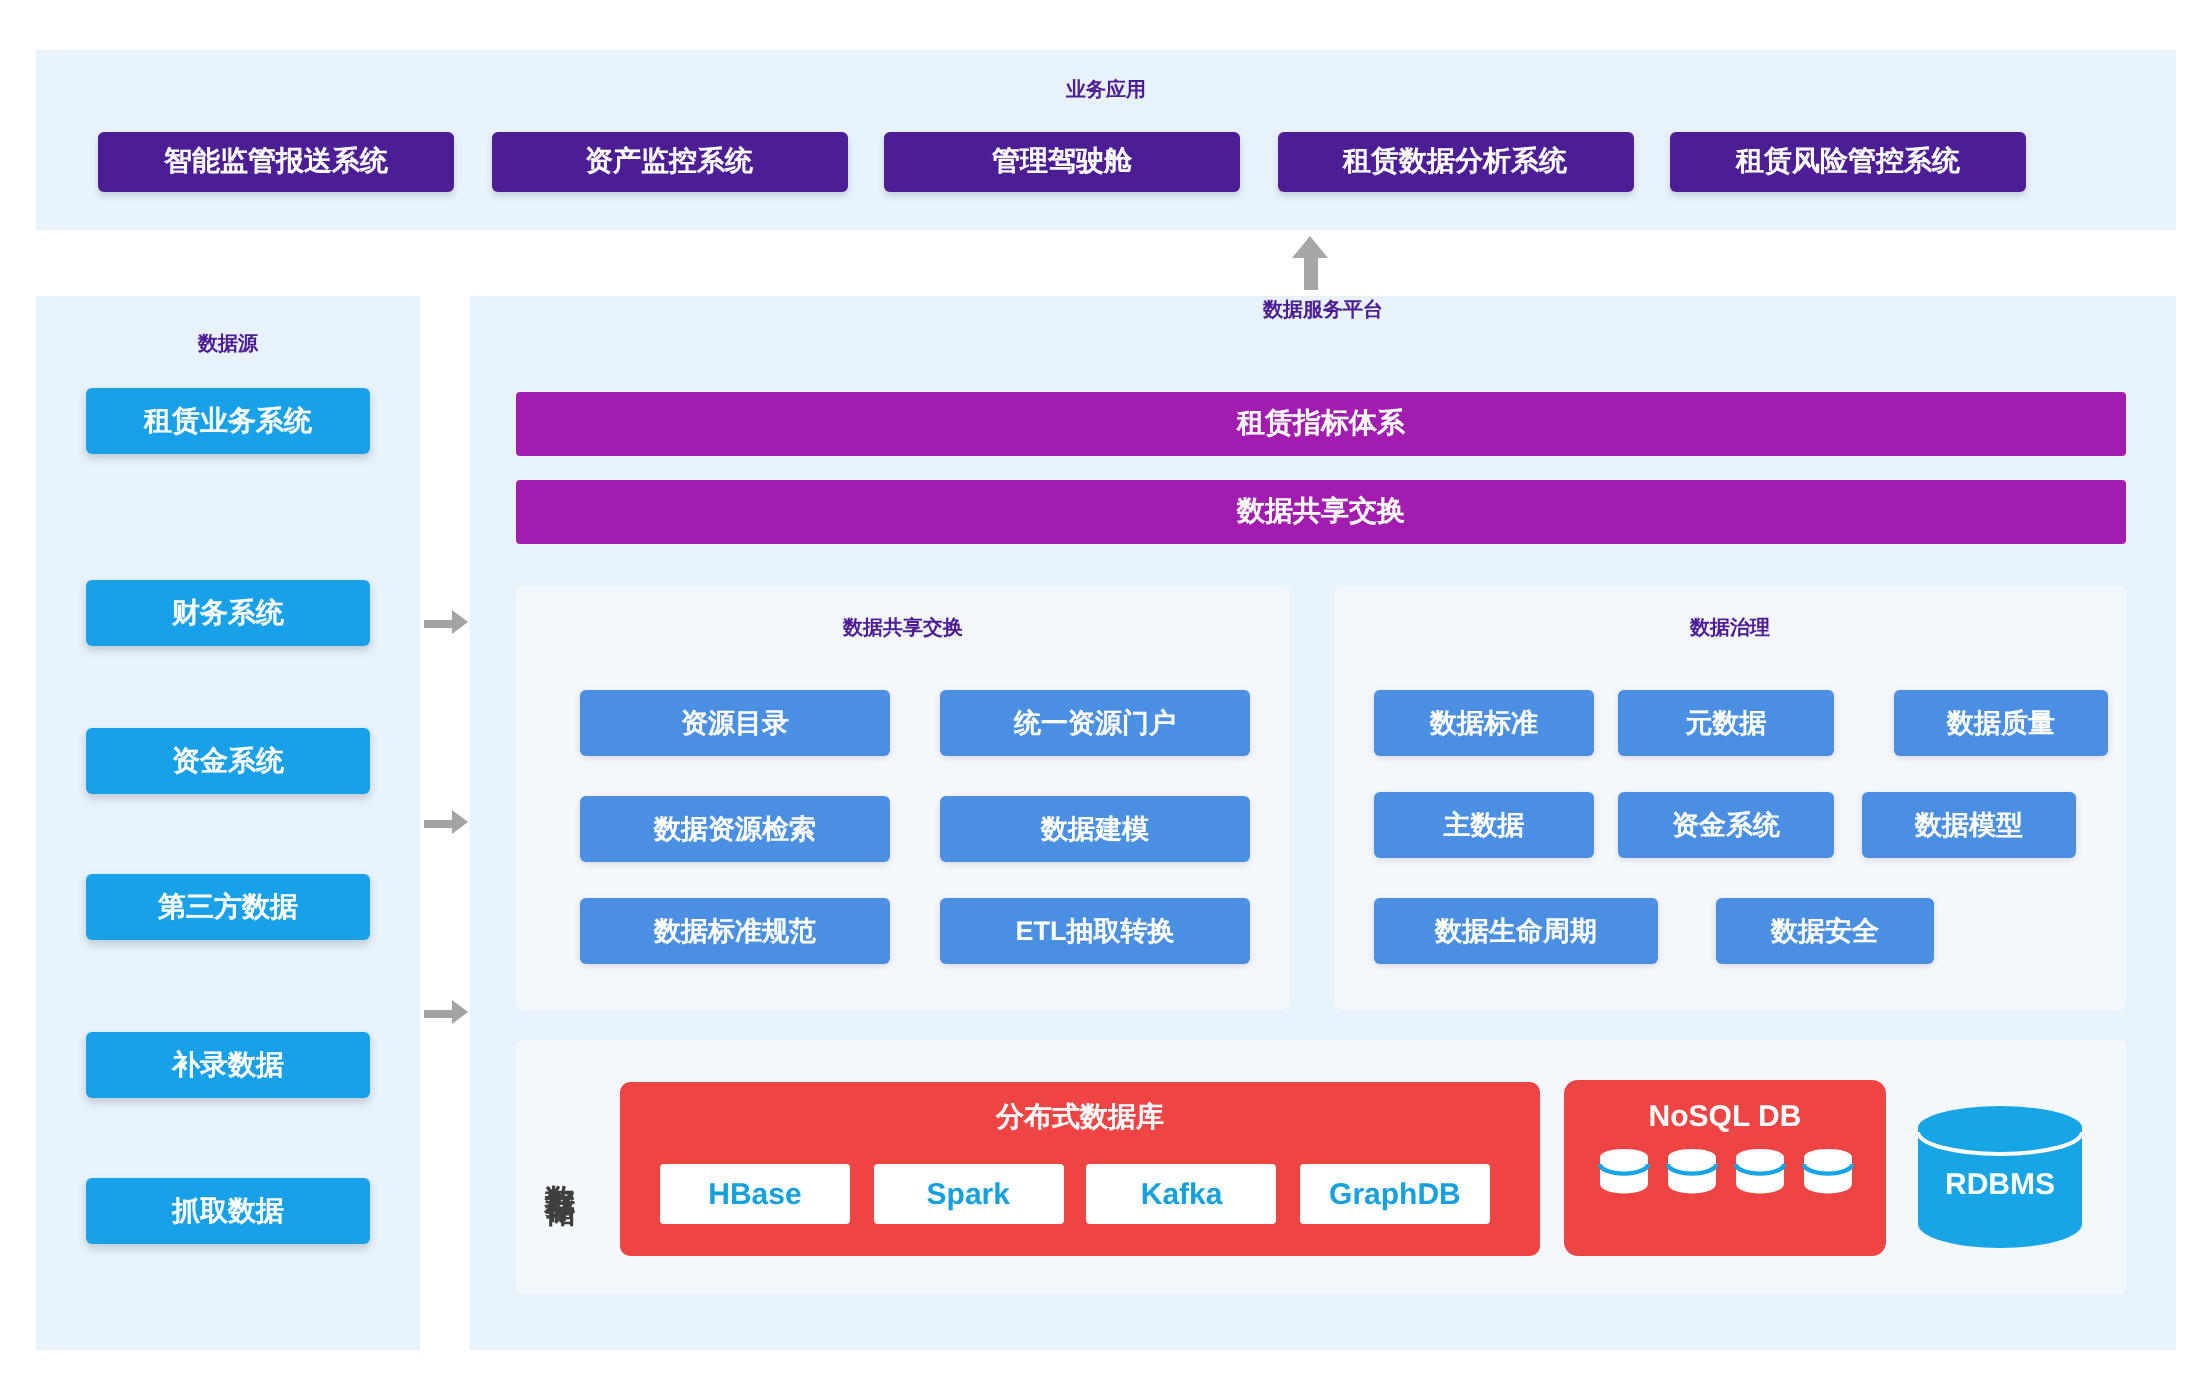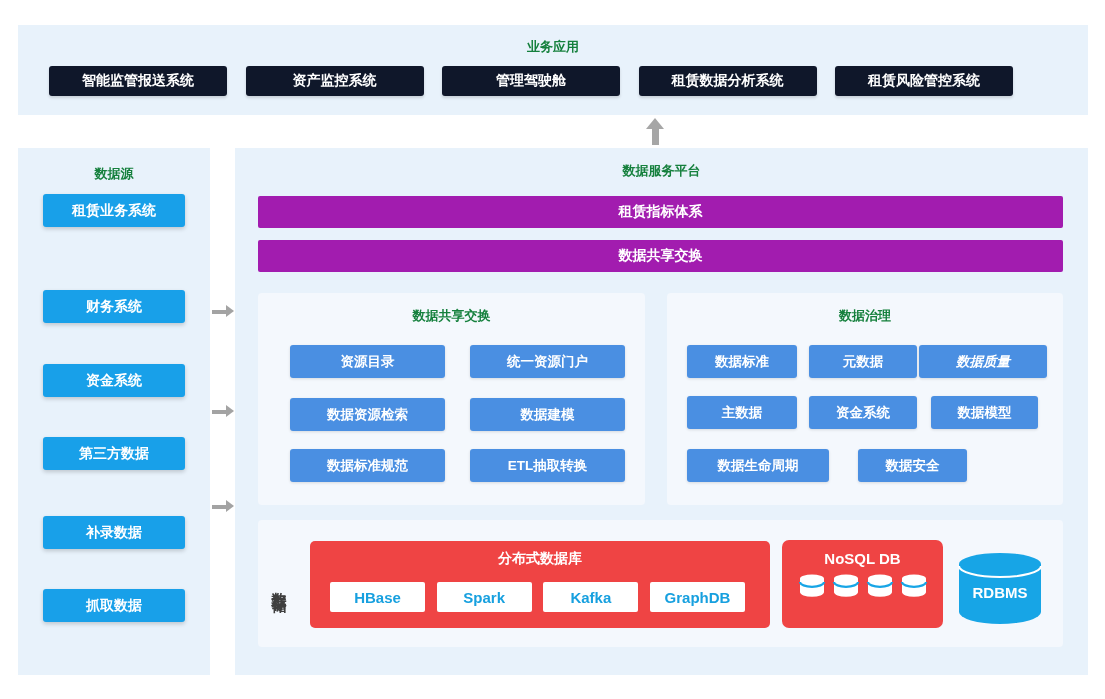--- a/index.html
+++ b/index.html
@@ -2,32 +2,32 @@
 <html><head>
 <meta charset="utf-8">
 <style>
   html, body { margin:0; padding:0; background:#ffffff; }
   .stage {
     position:relative; width:1105px; height:699px; background:#ffffff;
     font-family:"Liberation Sans", sans-serif; overflow:hidden;
   }
   .panel { position:absolute; background:#E8F2FB; }
   .subpanel { position:absolute; background:#F4F8FD; border-radius:4px; }
-  .panel-title { color:#15803d; font-size:13px; font-weight:600; text-align:center; }
+  .panel-title { color:#4c1d95; font-size:10px; font-weight:600; text-align:center; }
   .node {
     display:flex; align-items:center; justify-content:center;
     color:#ffffff; font-weight:600; border-radius:3px; box-sizing:border-box;
   }
 
   
   .top-panel { left:18px; top:25px; width:1070px; height:90px; }
   .top-title { padding-top:13px; }
   .app-row { position:absolute; left:31px; top:41px; width:964px; height:30px;
              display:flex; justify-content:space-between; }
-  .app-btn { width:178px; height:30px; background:#0f172a; font-size:14px;
+  .app-btn { width:178px; height:30px; background:#4c1d95; font-size:14px;
              box-shadow:0 2px 3px rgba(0,0,0,.14); }
 
   
   .up-arrow { position:absolute; left:646px; top:118px; width:18px; height:27px; }
   .up-arrow .head { width:0; height:0; margin:0 auto;
     border-left:9px solid transparent; border-right:9px solid transparent;
     border-bottom:11px solid #A6A6A6; }
   .up-arrow .stem { width:7px; height:16px; margin:0 auto; background:#A6A6A6; }
 
   
@@ -38,21 +38,21 @@
 
   
   .flow-arrow { position:absolute; left:212px; width:22px; height:13px; }
   .flow-arrow .stem { position:absolute; left:0; top:4.5px; width:14px; height:4px; background:#A3A3A3; }
   .flow-arrow .head { position:absolute; right:0; top:0; width:0; height:0;
     border-top:6.5px solid transparent; border-bottom:6.5px solid transparent;
     border-left:8px solid #A3A3A3; }
 
   
   .main-panel { left:235px; top:148px; width:853px; height:527px; }
-  .main-title { padding-top:14px; }
+  .main-title { }
   .layer-bar { position:absolute; left:23px; width:805px; height:32px;
                background:#a21caf; font-size:14px; border-radius:2px; }
   .sub-title { padding-top:14px; }
   .module-btn { position:absolute; height:33px; background:#4A8FE2; font-size:13.5px;
                 box-shadow:0 1px 3px rgba(0,0,0,.12); }
 
   
   .storage-panel { left:23px; top:372px; width:805px; height:127px; }
   .storage-label { position:absolute; left:11px; top:0; bottom:0;
                    display:flex; align-items:center; }
@@ -130,21 +130,21 @@
       <div class="node module-btn" style="left:32px;  top:105px; width:155px;">数据资源检索</div>
       <div class="node module-btn" style="left:212px; top:105px; width:155px;">数据建模</div>
       <div class="node module-btn" style="left:32px;  top:156px; width:155px;">数据标准规范</div>
       <div class="node module-btn" style="left:212px; top:156px; width:155px;">ETL抽取转换</div>
     </div>
 
     <div class="subpanel" style="left:432px; top:145px; width:396px; height:212px;">
       <div class="panel-title sub-title">数据治理</div>
       <div class="node module-btn" style="left:20px;  top:52px;  width:110px;">数据标准</div>
       <div class="node module-btn" style="left:142px; top:52px;  width:108px;">元数据</div>
-      <div class="node module-btn" style="left:252px; top:52px;  width:128px;font-style:italic;">数据质量</div>
+      <div class="node module-btn" style="left:280px; top:52px;  width:107px;">数据质量</div>
       <div class="node module-btn" style="left:20px;  top:103px; width:110px;">主数据</div>
       <div class="node module-btn" style="left:142px; top:103px; width:108px;">资金系统</div>
       <div class="node module-btn" style="left:264px; top:103px; width:107px;">数据模型</div>
       <div class="node module-btn" style="left:20px;  top:156px; width:142px;">数据生命周期</div>
       <div class="node module-btn" style="left:191px; top:156px; width:109px;">数据安全</div>
     </div>
 
     <div class="subpanel storage-panel">
       <div class="storage-label">
         <span>数据存储</span>

